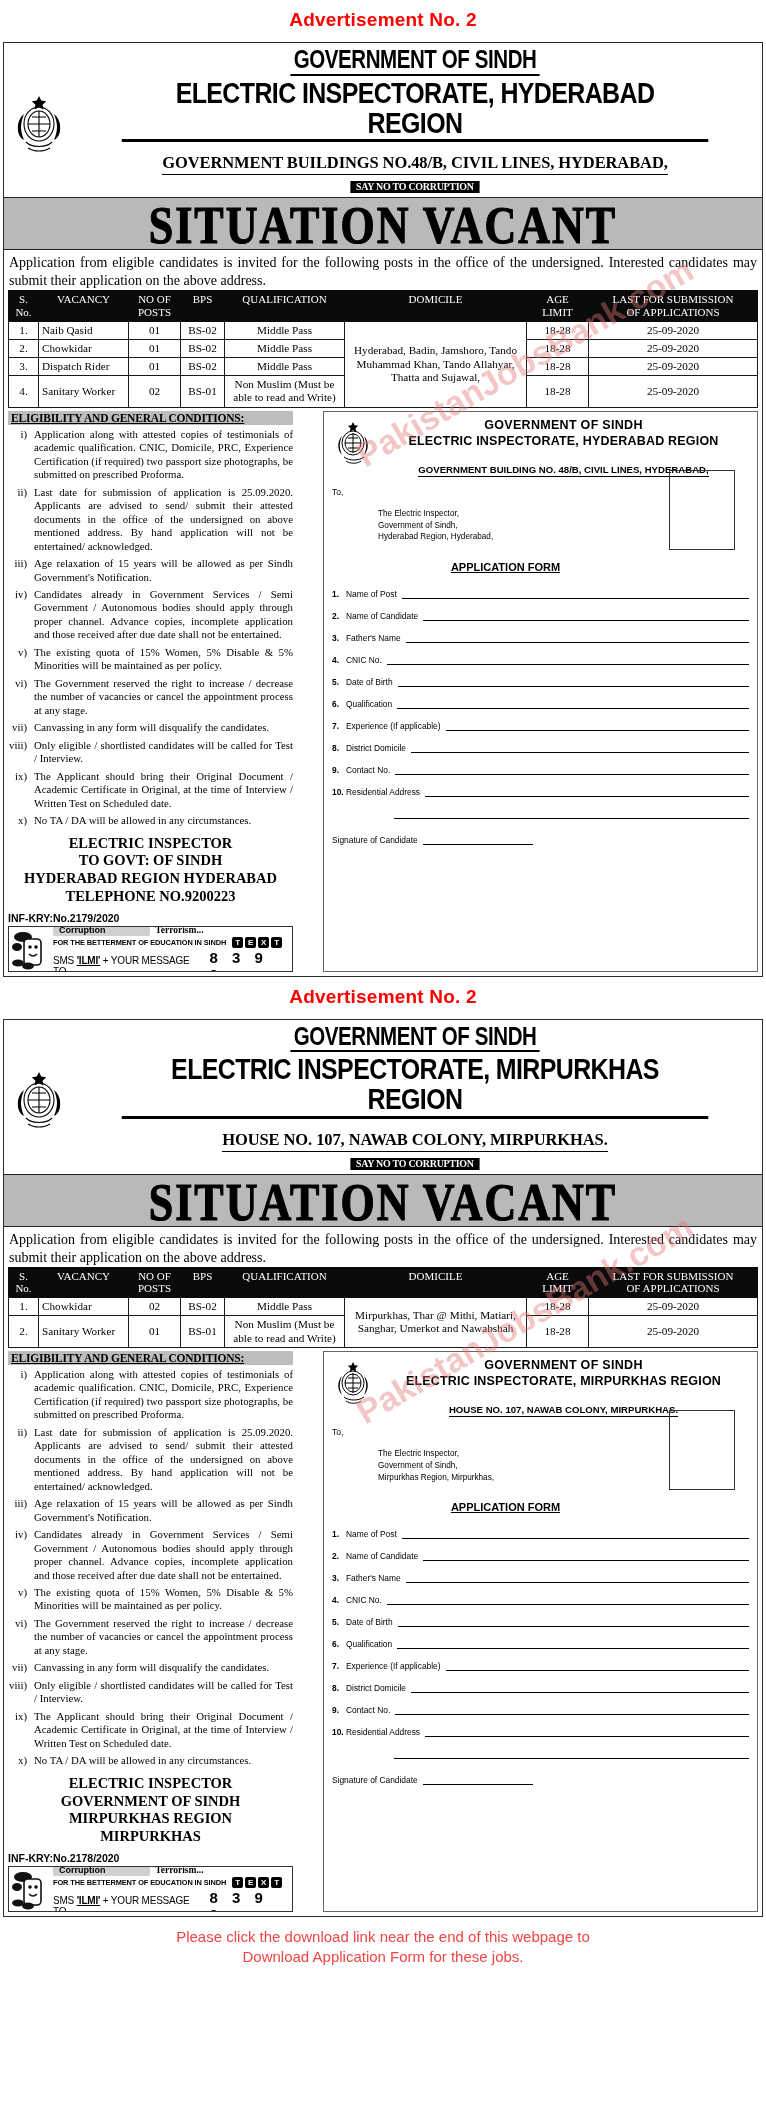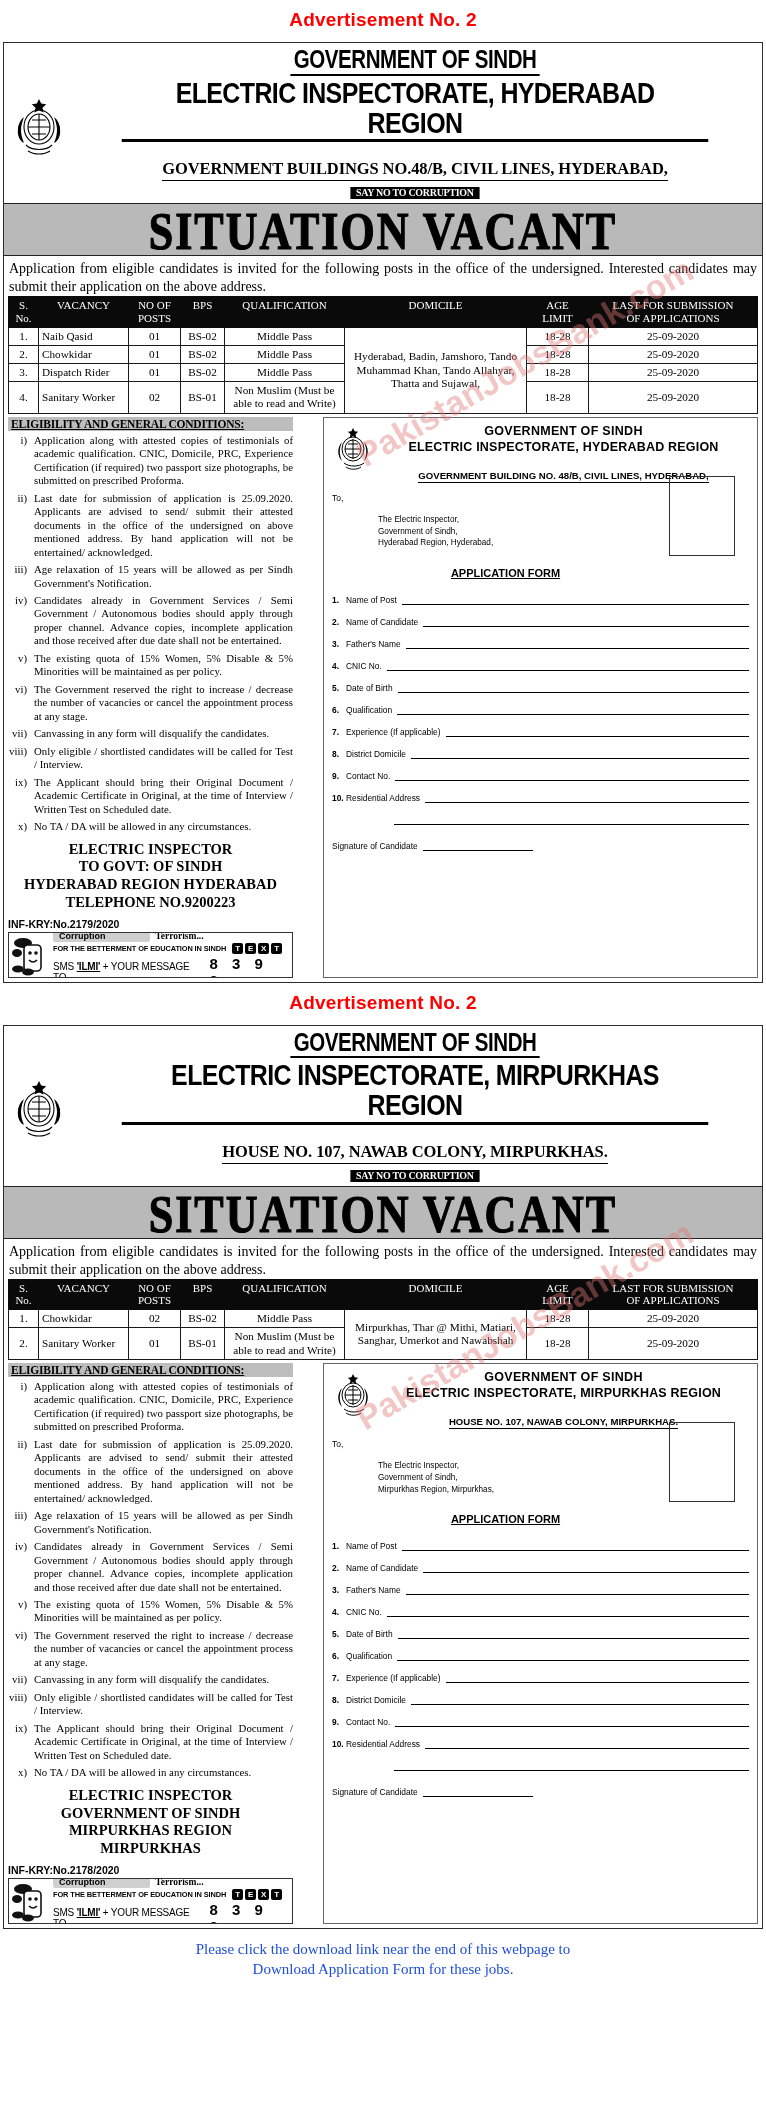--- a/index.html
+++ b/index.html
@@ -59,21 +59,21 @@
     border-bottom:3px solid #000;
     display:inline-block;
     padding:0 4px 1px 4px;
   }
   .mast-addr {
     text-align:center;
     font-family:"Liberation Serif", serif;
     font-weight:bold;
     font-size:16.5px;
     letter-spacing:-.1px;
-    margin-top:15px;
+    margin-top:9px;
     padding-bottom:1px;
     border-bottom:1.6px solid #000;
     display:inline-block;
   }
   .mast-addr-wrap { text-align:center; margin-top:2px; }
 
   .corruption-wrap { text-align:center; margin-top:1px; }
   .corruption {
     display:inline-block;
     background:#000;
@@ -296,22 +296,22 @@
     font-size:34px;
     transform:rotate(-30deg);
     pointer-events:none;
     white-space:nowrap;
     z-index:5;
   }
 
   
   .bottom-note {
     text-align:center;
-    color:#1d4ed8;
-    font-family:Liberation Serif, serif;
+    color:#ef4444;
+    font-family:Liberation Sans, sans-serif;
     font-size:15px;
     line-height:1.35;
     padding:10px 6px 12px 6px;
   }
 </style>
 </head>
 <body>
 
 <div class="ad-caption">Advertisement No. 2</div>
 

